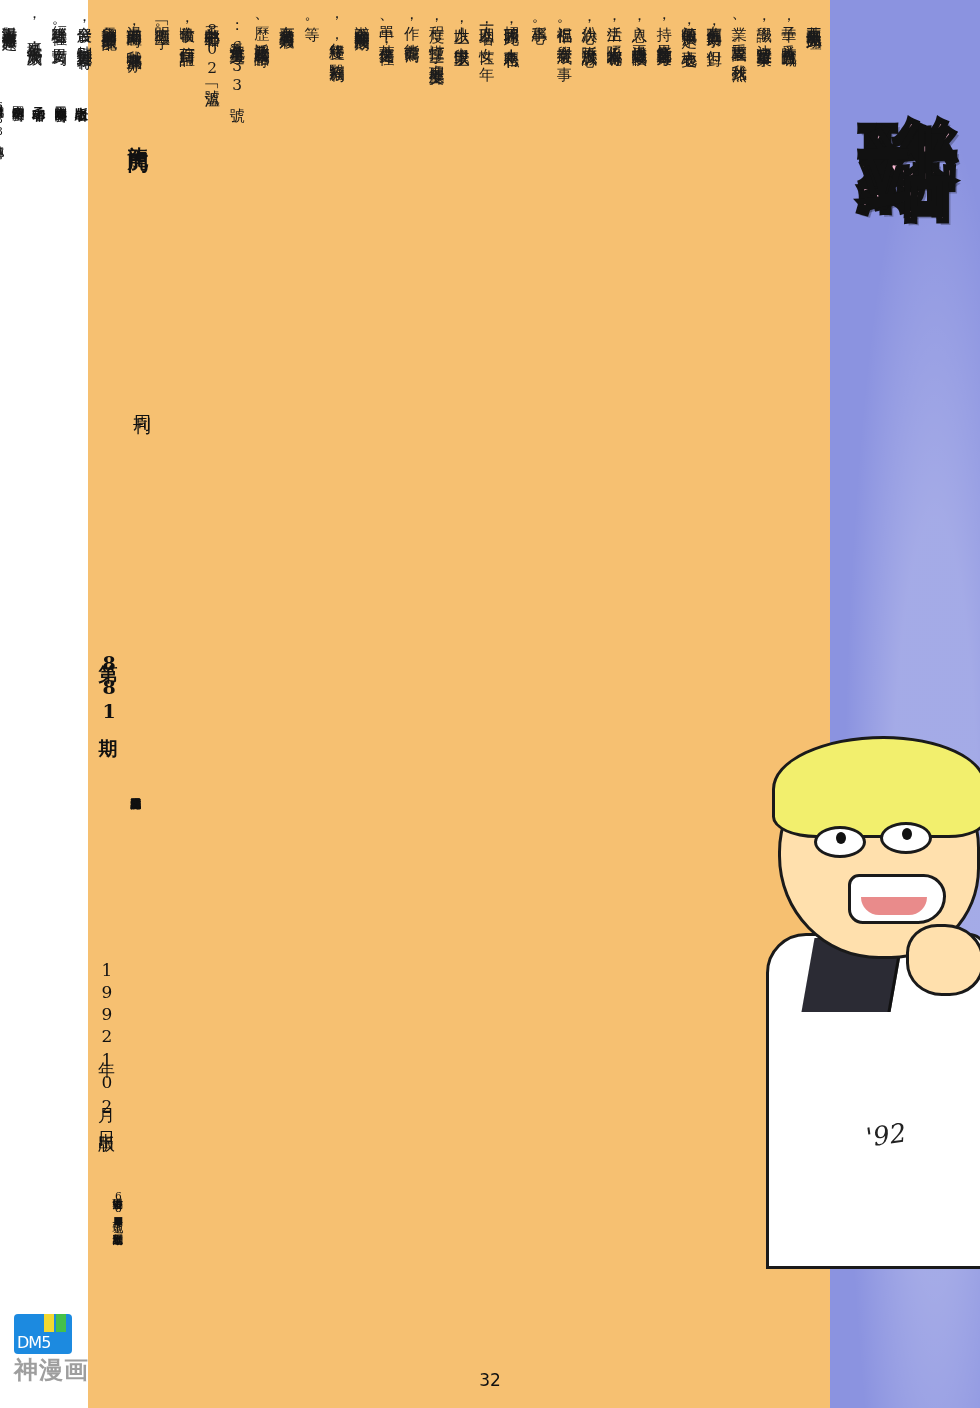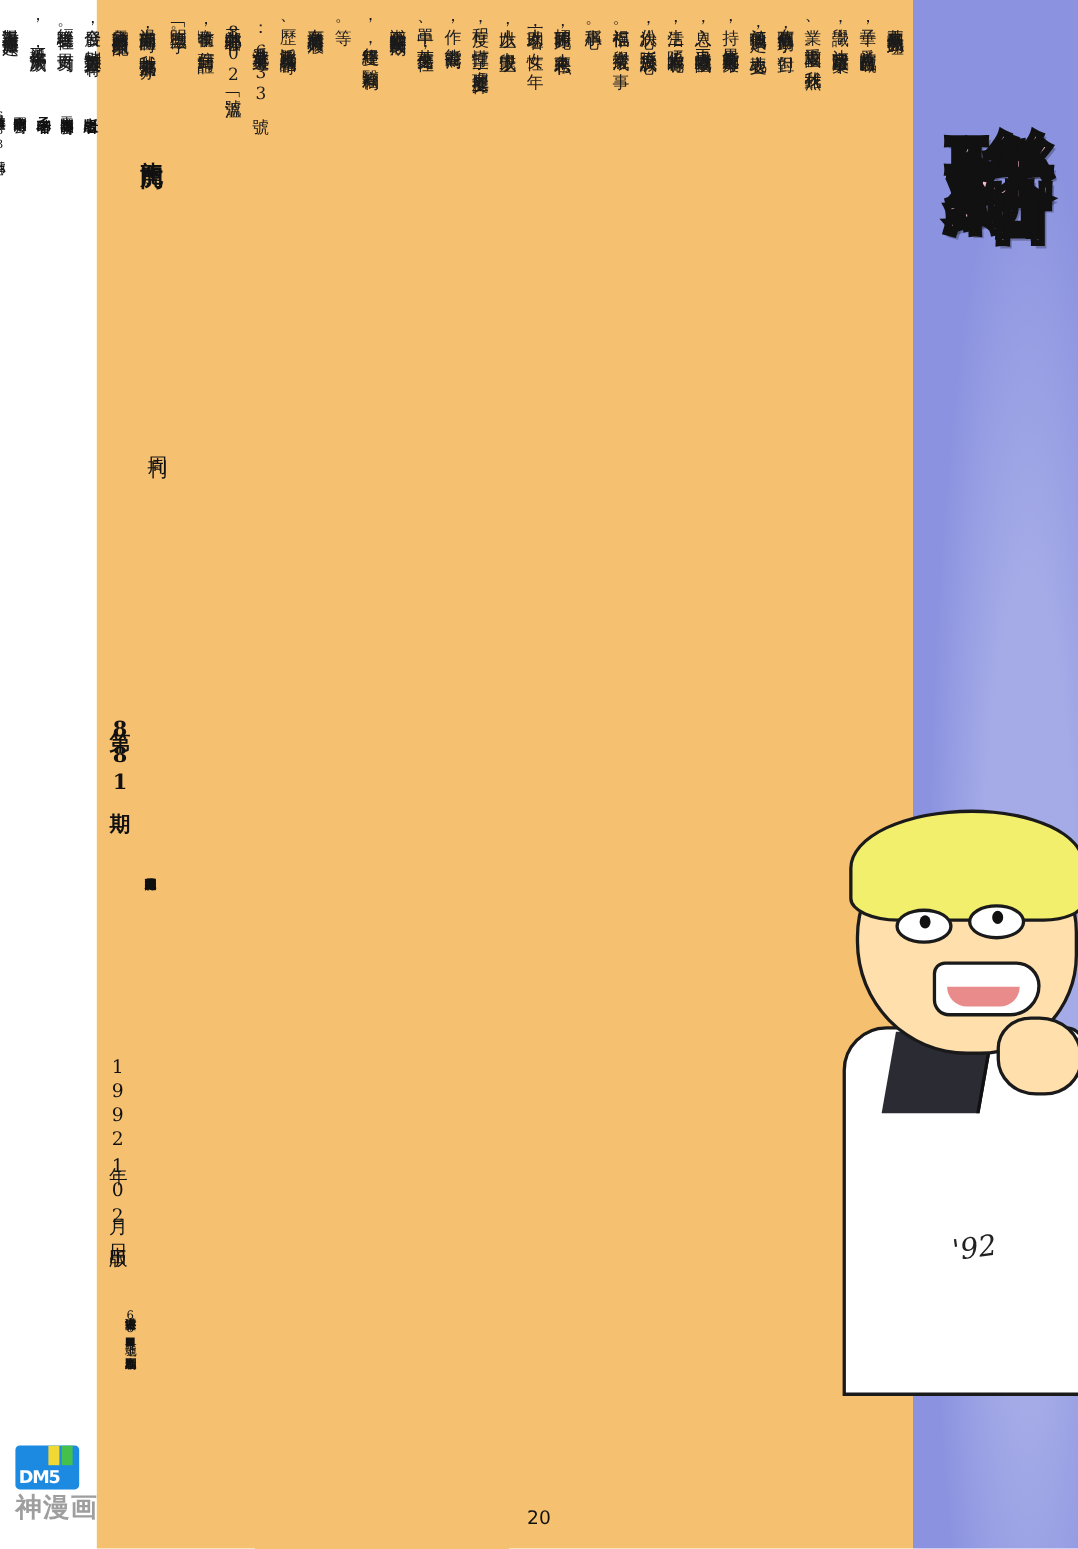--- a/index.html
+++ b/index.html
@@ -291,21 +291,21 @@
     border-radius: 4px;
     overflow: hidden;
   }
   .wm-logo .bar { position: absolute; top: 0; width: 10px; height: 18px; }
   .wm-logo .b1 { left: 30px; background: #f2d832; }
   .wm-logo .b2 { left: 42px; background: #45c04a; }
   .wm-logo .txt {
     position: absolute;
     left: 3px; bottom: 2px;
     font-family: "DejaVu Sans", sans-serif;
-    font-weight: 700;
+    font-weight: 400;
     font-size: 16px;
     color: #fff;
     letter-spacing: -1px;
   }
   .wm-text {
     margin-top: 0;
     font-family: "DejaVu Sans", sans-serif;
     font-size: 24px;
     font-weight: 700;
     color: #8e8e8e;
@@ -395,21 +395,21 @@
 
   <div class="brand-block">龍虎門</div>
   <div class="weekly">周刊</div>
   <div class="issue">第881期</div>
   <div class="pubdate">1992年10月2日出版</div>
 
   <div class="addr-mini"><span class="block">總經銷</span><span class="block">吳興記書報社</span><span class="block">總代理</span><span class="block">玉郎國際集團有限公司</span></div>
 
   <div class="pubinfo-mini"><span class="block">香港中環樂古道68號地下</span><span class="block">■本刊逢星期五出版</span></div>
 
-  <div class="page-number">20</div>
+  <div class="page-number">32</div>
 
   <div class="watermark">
     <div class="wm-logo">
       <div class="bar b1"></div>
       <div class="bar b2"></div>
       <div class="txt">DM5</div>
     </div>
     <div class="wm-text">神漫画</div>
   </div>
 

